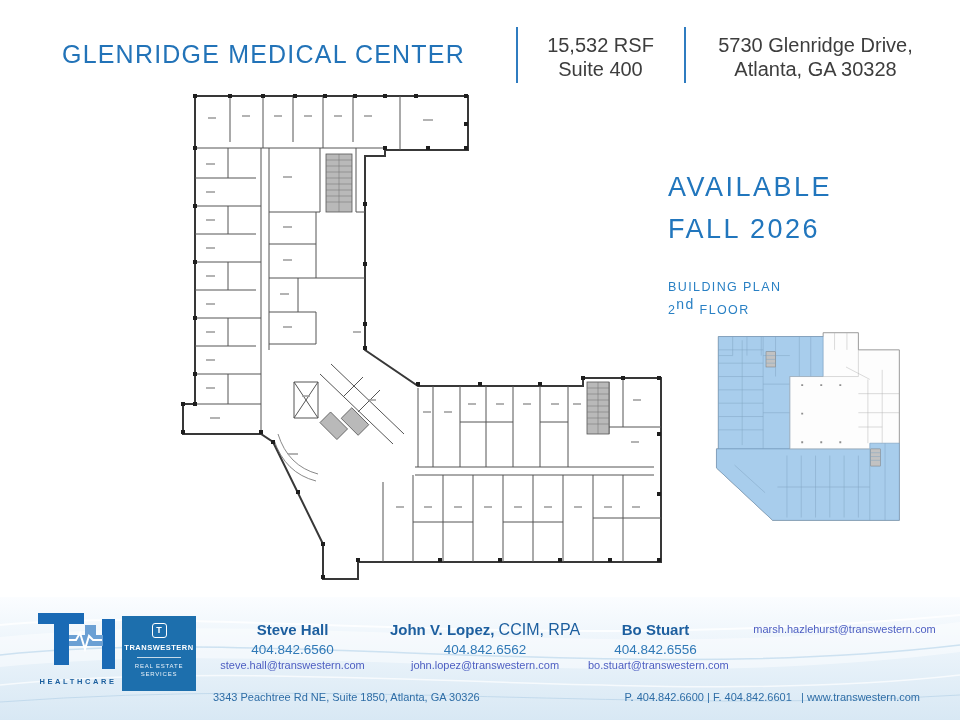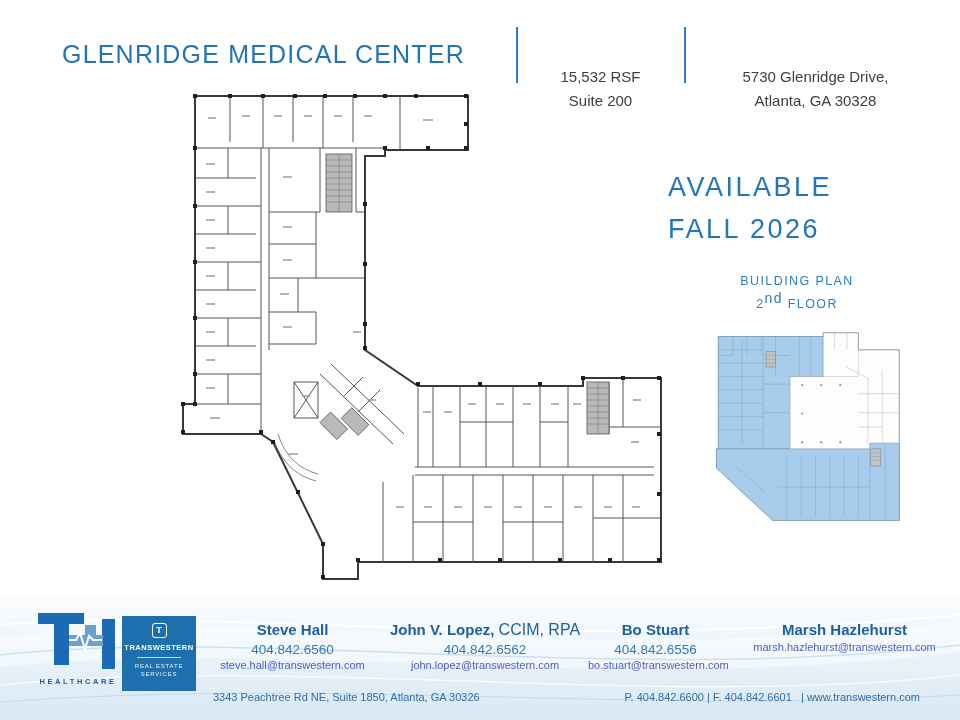--- a/index.html
+++ b/index.html
@@ -4,26 +4,26 @@
 <style>
   html,body{margin:0;padding:0;}
   body{width:960px;height:720px;position:relative;background:#ffffff;
        font-family:"Liberation Sans", sans-serif;overflow:hidden;}
   .abs{position:absolute;}
 
   
   .page-title{left:62px;top:40px;width:440px;font-size:25px;font-weight:400;
     color:#2273b8;letter-spacing:1.2px;}
   .vdiv{width:2px;height:56px;background:#2f7cc0;top:27px;}
-  .hdr-block{top:33px;text-align:center;font-size:15px;color:#3d3d3d;line-height:24px;margin-top:32px;}
+  .hdr-block{top:33px;text-align:center;font-size:20px;color:#3d3d3d;line-height:24px;}
 
   
   .avail{left:668px;top:166px;width:258px;text-align:left;font-size:27px;
     letter-spacing:2.5px;color:#2176bd;line-height:42px;font-weight:500;}
-  .bplabel{left:668px;top:273px;width:258px;text-align:center;font-size:12.5px;
+  .bplabel{left:668px;top:279px;width:258px;text-align:left;font-size:12.5px;
     letter-spacing:1.4px;color:#2980c4;line-height:17px;font-weight:500;}
   .bplabel sup{font-size:14px;margin-top:37px;}
 
   
   .pl-outer{fill:#ffffff;stroke:#383838;stroke-width:2;}
   .pl-wall{stroke:#555;stroke-width:1;fill:none;}
   .pl-wall2{stroke:#6a6a6a;stroke-width:.8;fill:none;}
   .pl-stair{fill:#b9b9b9;stroke:#555;stroke-width:.8;}
   .pl-tread{stroke:#6e6e6e;stroke-width:.5;fill:none;}
   .pl-col{fill:#1e1e1e;}
@@ -58,21 +58,21 @@
   .c-email{font-size:11px;color:#4d5ec2;margin-top:2px;}
   .f-bottom{top:94px;font-size:11px;color:#2e6da6;}
 </style>
 </head>
 <body>
 
 <div class="abs page-title">GLENRIDGE MEDICAL CENTER</div>
 <div class="abs vdiv" style="left:516px"></div>
 <div class="abs hdr-block" style="left:528px;width:145px">
   <div>15,532 RSF</div>
-  <div>Suite 200</div>
+  <div>Suite 400</div>
 </div>
 <div class="abs vdiv" style="left:684px"></div>
 <div class="abs hdr-block" style="left:698px;width:235px">
   <div>5730 Glenridge Drive,</div>
   <div>Atlanta, GA 30328</div>
 </div>
 
 <svg class="abs" style="left:168px;top:82px" width="502" height="516" viewBox="0 0 502 516">
   <path class="pl-outer" d="M27,14 H300 V68 H217 V74 H197 V268 L250,304 H415 V296 H493 V480 H190 V497 H155 V462 L105,360 L93,352 H15 V322 H27 Z"></path>
 
@@ -168,21 +168,20 @@
     <div class="c-name"><span>John V. Lopez,</span> <span class="c-cred">CCIM, RPA</span></div>
     <div class="c-phone">404.842.6562</div>
     <div class="c-email">john.lopez@transwestern.com</div>
   </div>
   <div class="abs contact" style="left:588px;width:135px">
     <div class="c-name"><span>Bo Stuart</span> <span class="c-cred"></span></div>
     <div class="c-phone">404.842.6556</div>
     <div class="c-email">bo.stuart@transwestern.com</div>
   </div>
   <div class="abs contact" style="left:752px;width:185px">
-    <div class="c-name"><span>Marsh Hazlehurst</span> <span class="c-cred"></span></div>
     <div class="c-email">marsh.hazlehurst@transwestern.com</div>
   </div>
 
   <div class="abs f-bottom" style="left:213px">3343 Peachtree Rd NE, Suite 1850, Atlanta, GA 30326</div>
   <div class="abs f-bottom" style="right:40px;text-align:right">
     <span>P. 404.842.6600 | F. 404.842.6601</span>&nbsp;&nbsp;
     <span>| www.transwestern.com</span>
   </div>
 </div>
 

